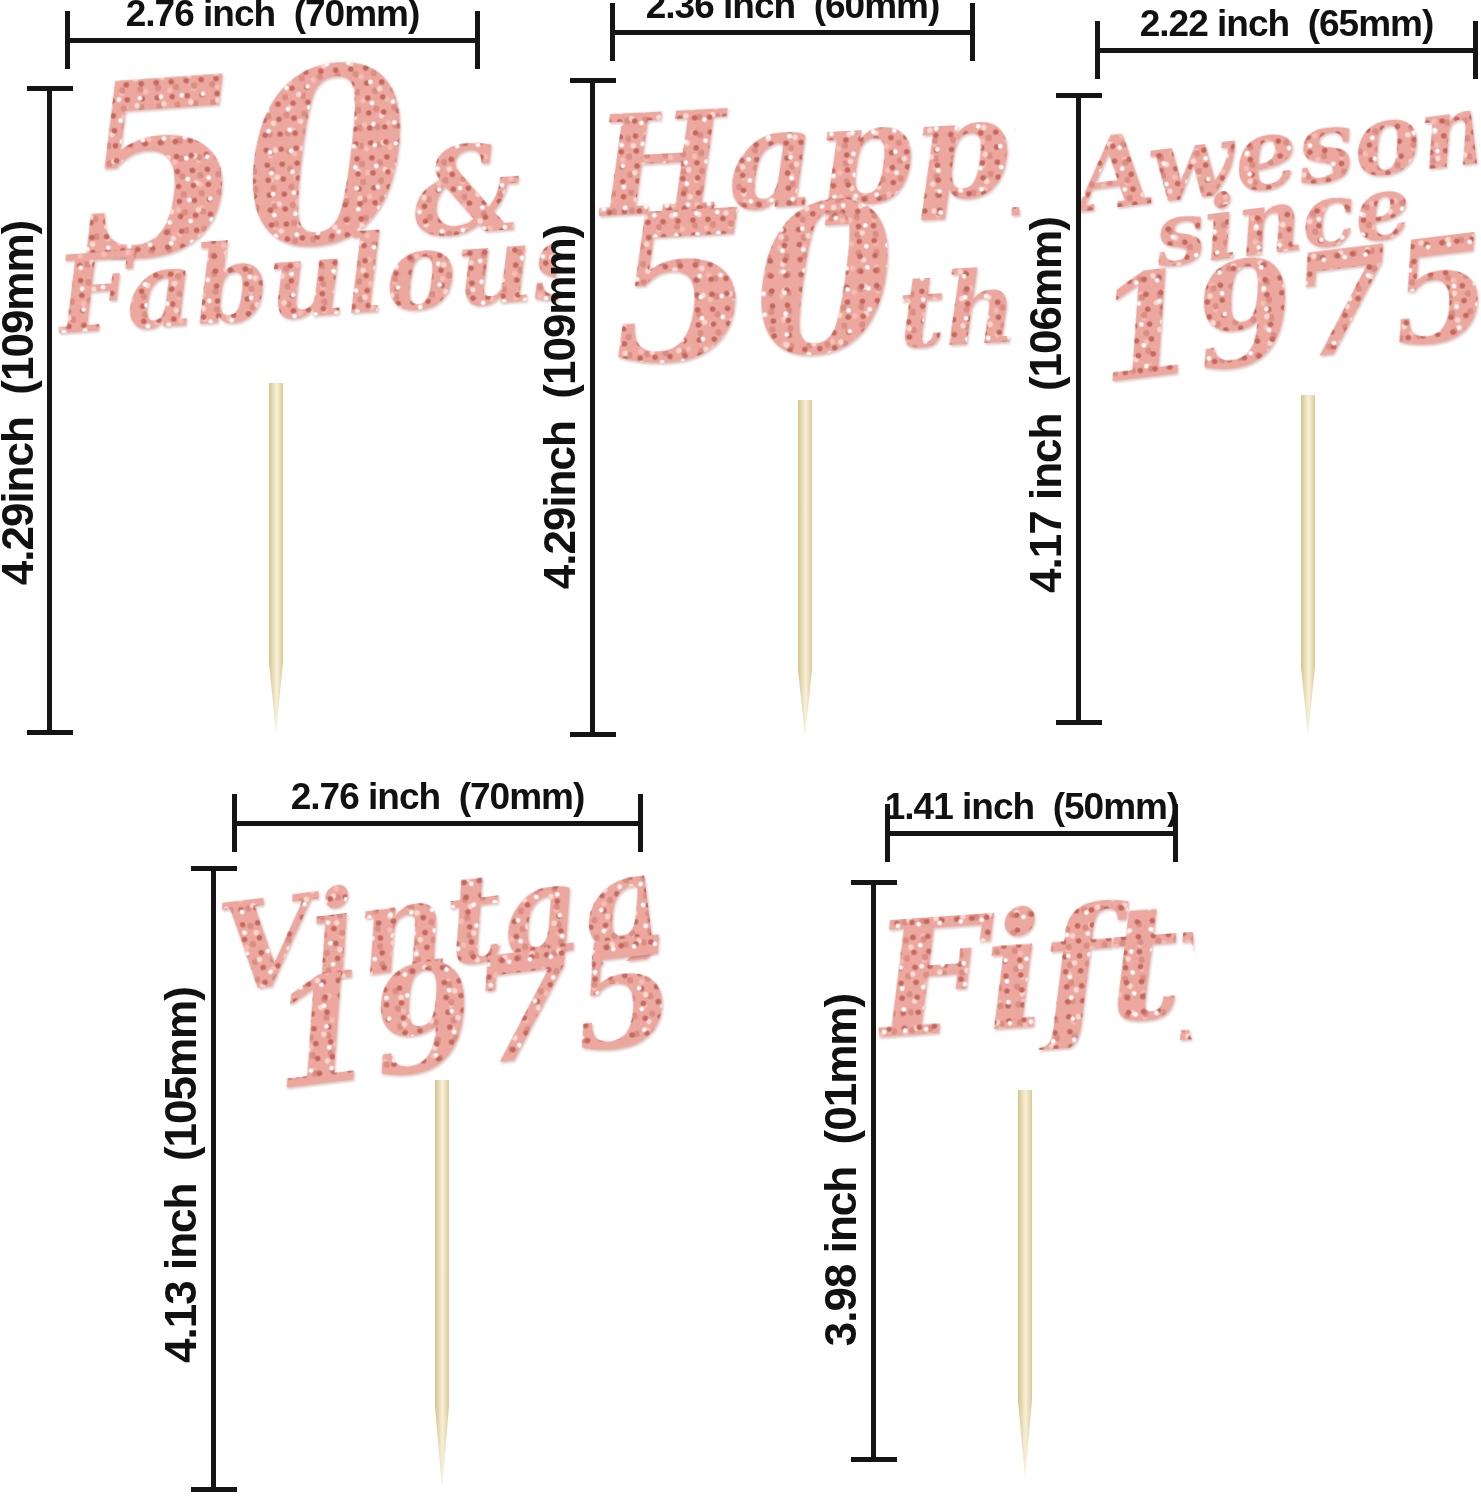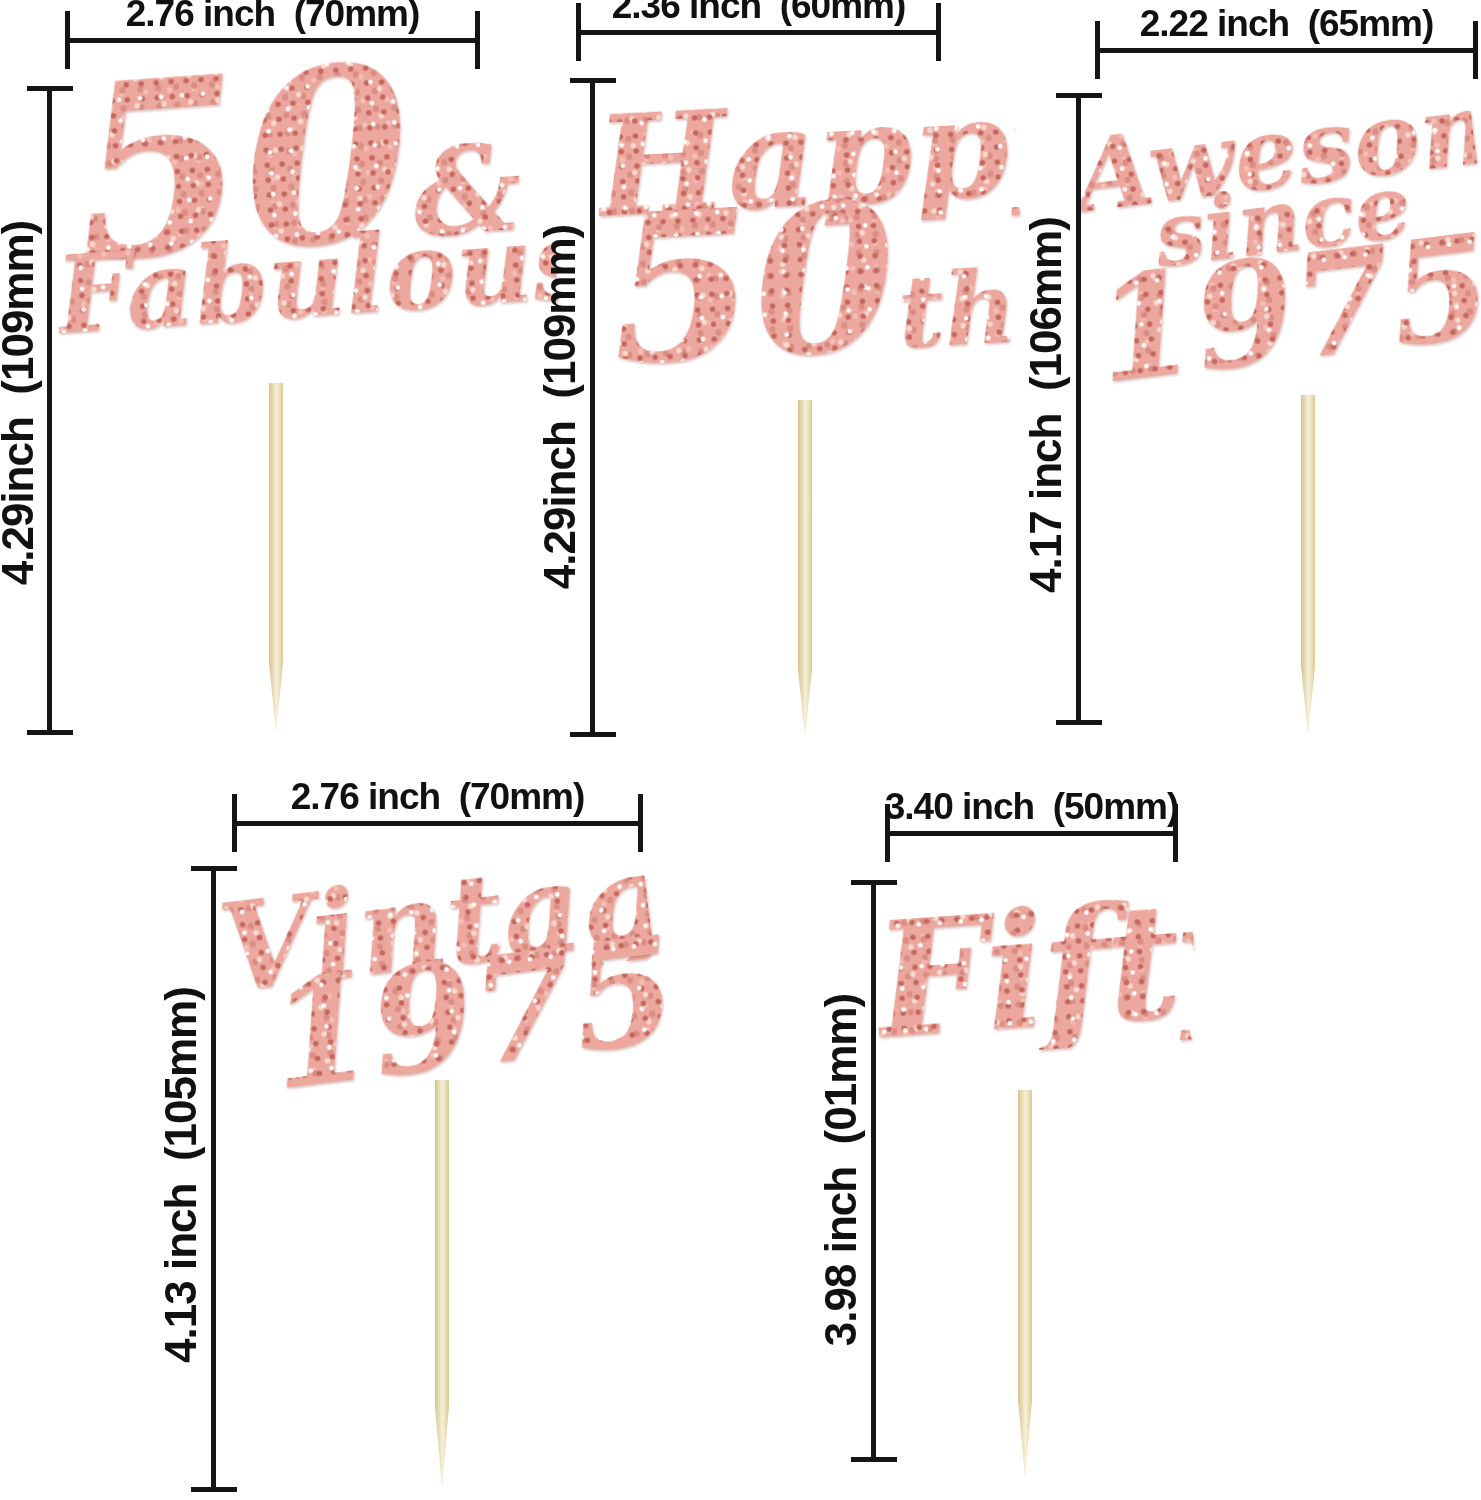--- a/index.html
+++ b/index.html
@@ -86,21 +86,21 @@
     <span>4.29inch  (109mm)</span>
   </div>
   <div class="stick" style="left:269px;top:383px;width:14px;height:350px;"></div>
   <div class="topper" style="left:50px;top:62px;width:500px;transform:rotate(-4deg);">
     <div class="t1l1">
       <span class="glitter t1l1">50</span><span class="glitter t1amp">&amp;</span>
     </div>
     <div class="glitter t1l2">Fabulous</div>
   </div>
 
-  <div class="dim dim-h" style="left:576px;top:30px;width:365px;text-align:center;">
+  <div class="dim dim-h" style="left:610px;top:30px;width:365px;text-align:center;">
     <span class="tick tick-l"></span>
     <span class="tick tick-r"></span>
     <span class="w-label">2.36 inch  (60mm)</span>
   </div>
   <div class="dim dim-v" style="left:590px;top:78px;height:659px;">
     <span class="cap cap-t"></span>
     <span class="cap cap-b"></span>
   </div>
   <div class="v-label-wrap" style="left:210px;top:382px;">
     <span>4.29inch  (109mm)</span>
@@ -146,21 +146,21 @@
   </div>
   <div class="stick" style="left:435px;top:1080px;width:14px;height:408px;"></div>
   <div class="topper" style="left:225px;top:862px;width:430px;transform:rotate(-7deg);">
     <div class="glitter t4l1">Vintage</div>
     <div class="glitter t4l2">1975</div>
   </div>
 
   <div class="dim dim-h" style="left:885px;top:831px;width:293px;">
     <span class="tick tick-l"></span>
     <span class="tick tick-r"></span>
-    <span class="w-label">3.40 inch  (50mm)</span>
+    <span class="w-label">1.41 inch  (50mm)</span>
   </div>
   <div class="dim dim-v" style="left:871px;top:880px;height:582px;">
     <span class="cap cap-t"></span>
     <span class="cap cap-b"></span>
   </div>
   <div class="v-label-wrap" style="left:491px;top:1145px;">
     <span>3.98 inch  (01mm)</span>
   </div>
   <div class="stick" style="left:1018px;top:1090px;width:14px;height:388px;"></div>
   <div class="topper" style="left:875px;top:890px;width:320px;transform:rotate(-4deg);">

